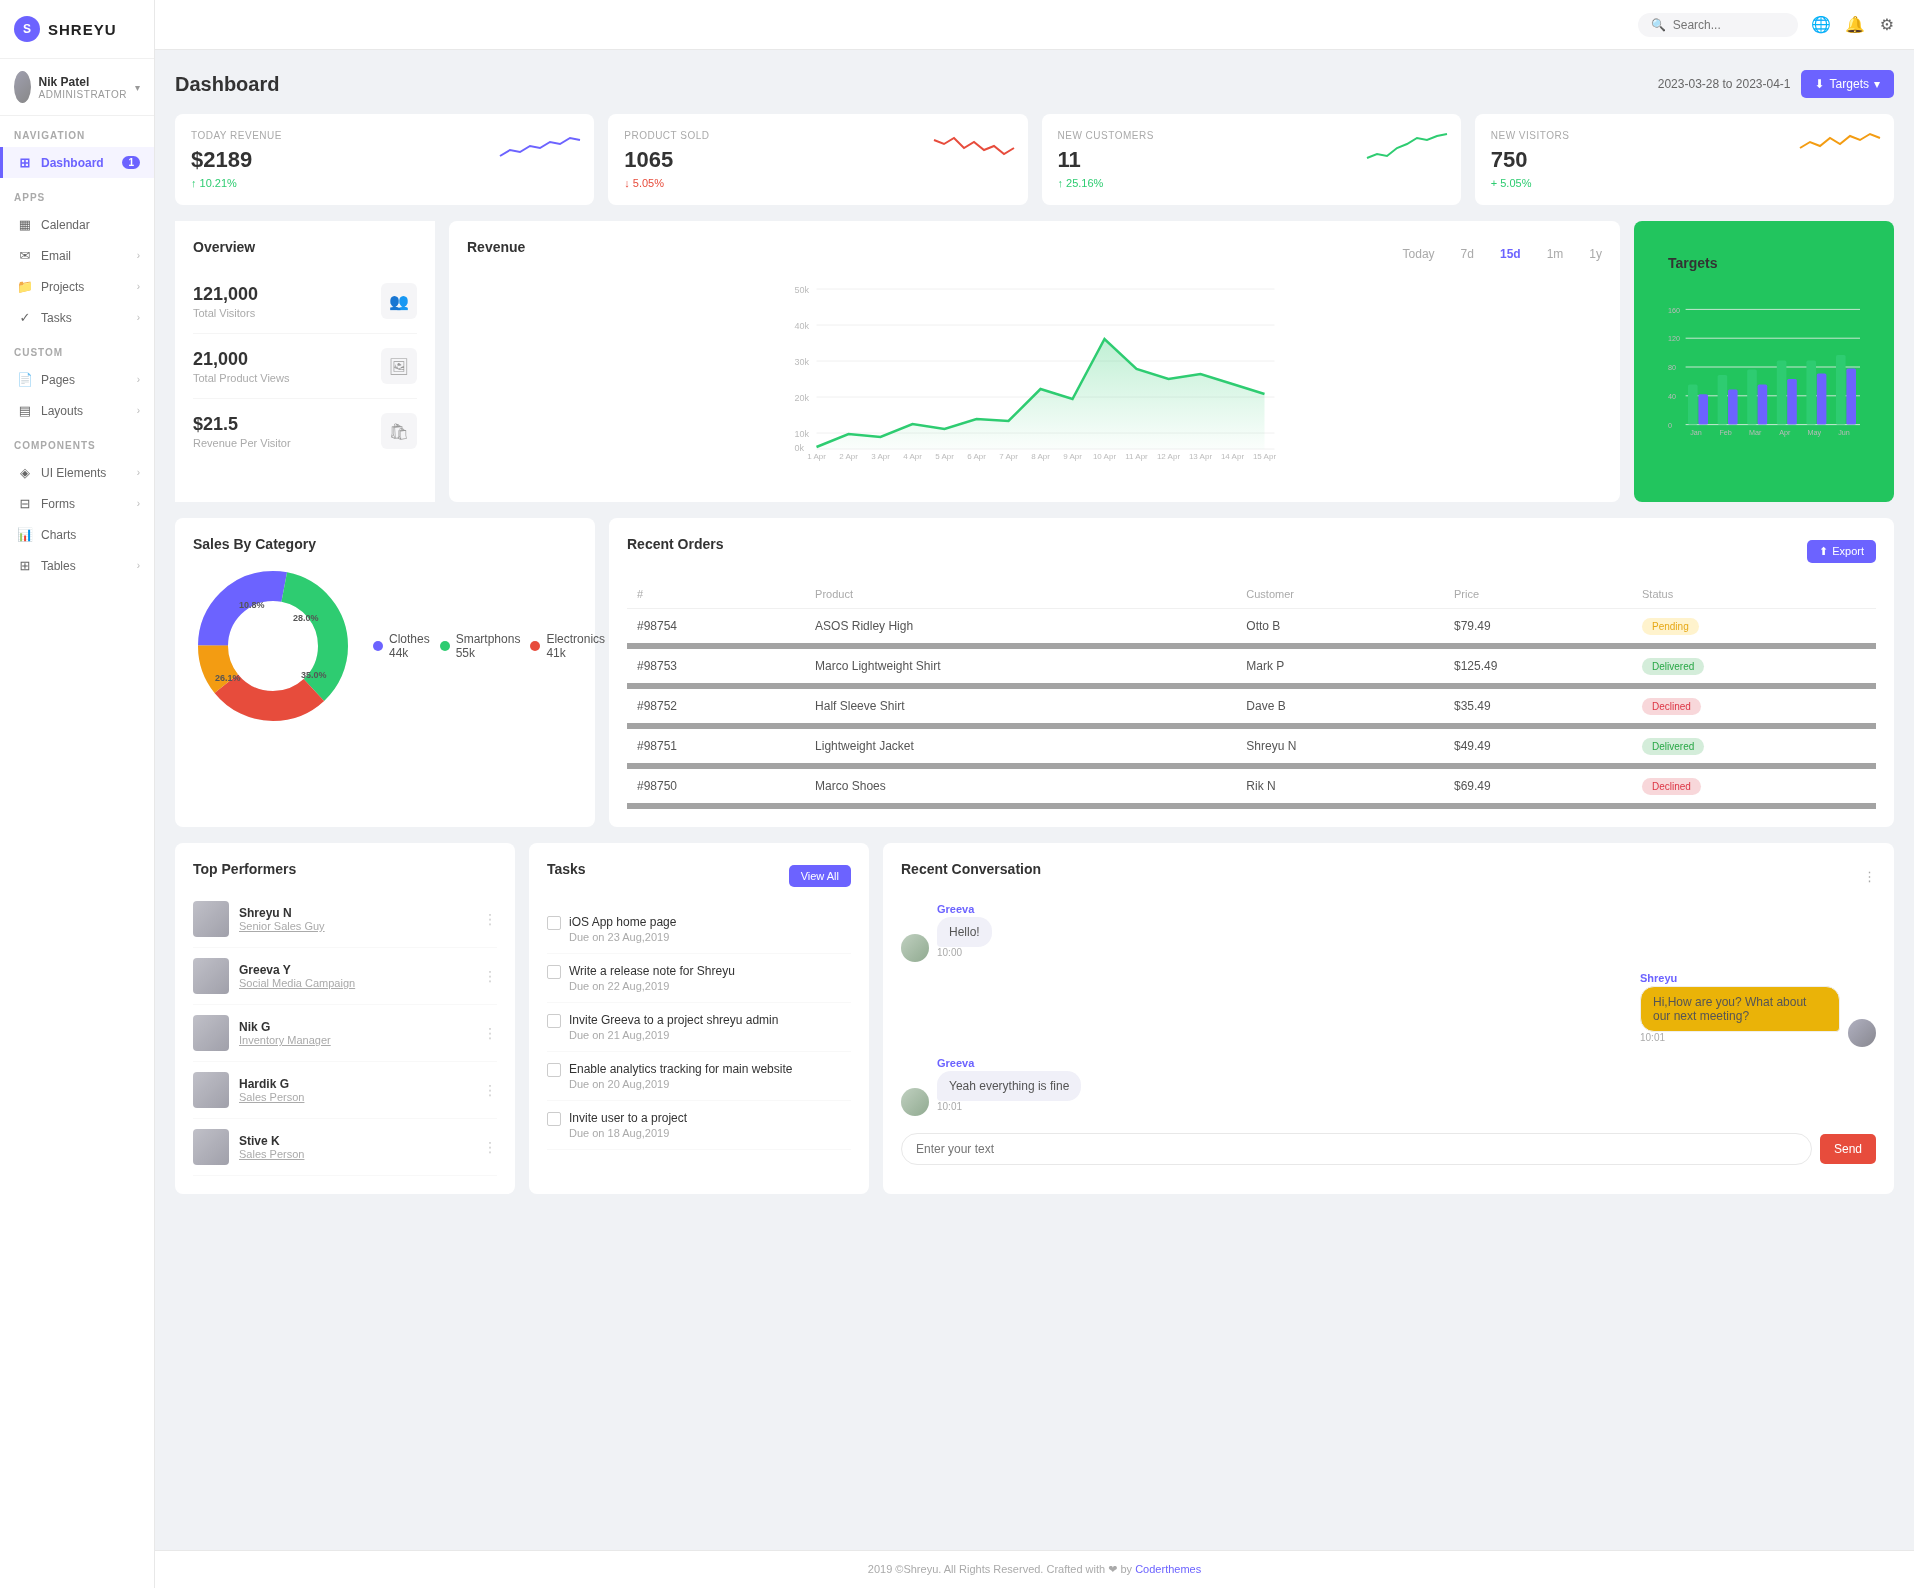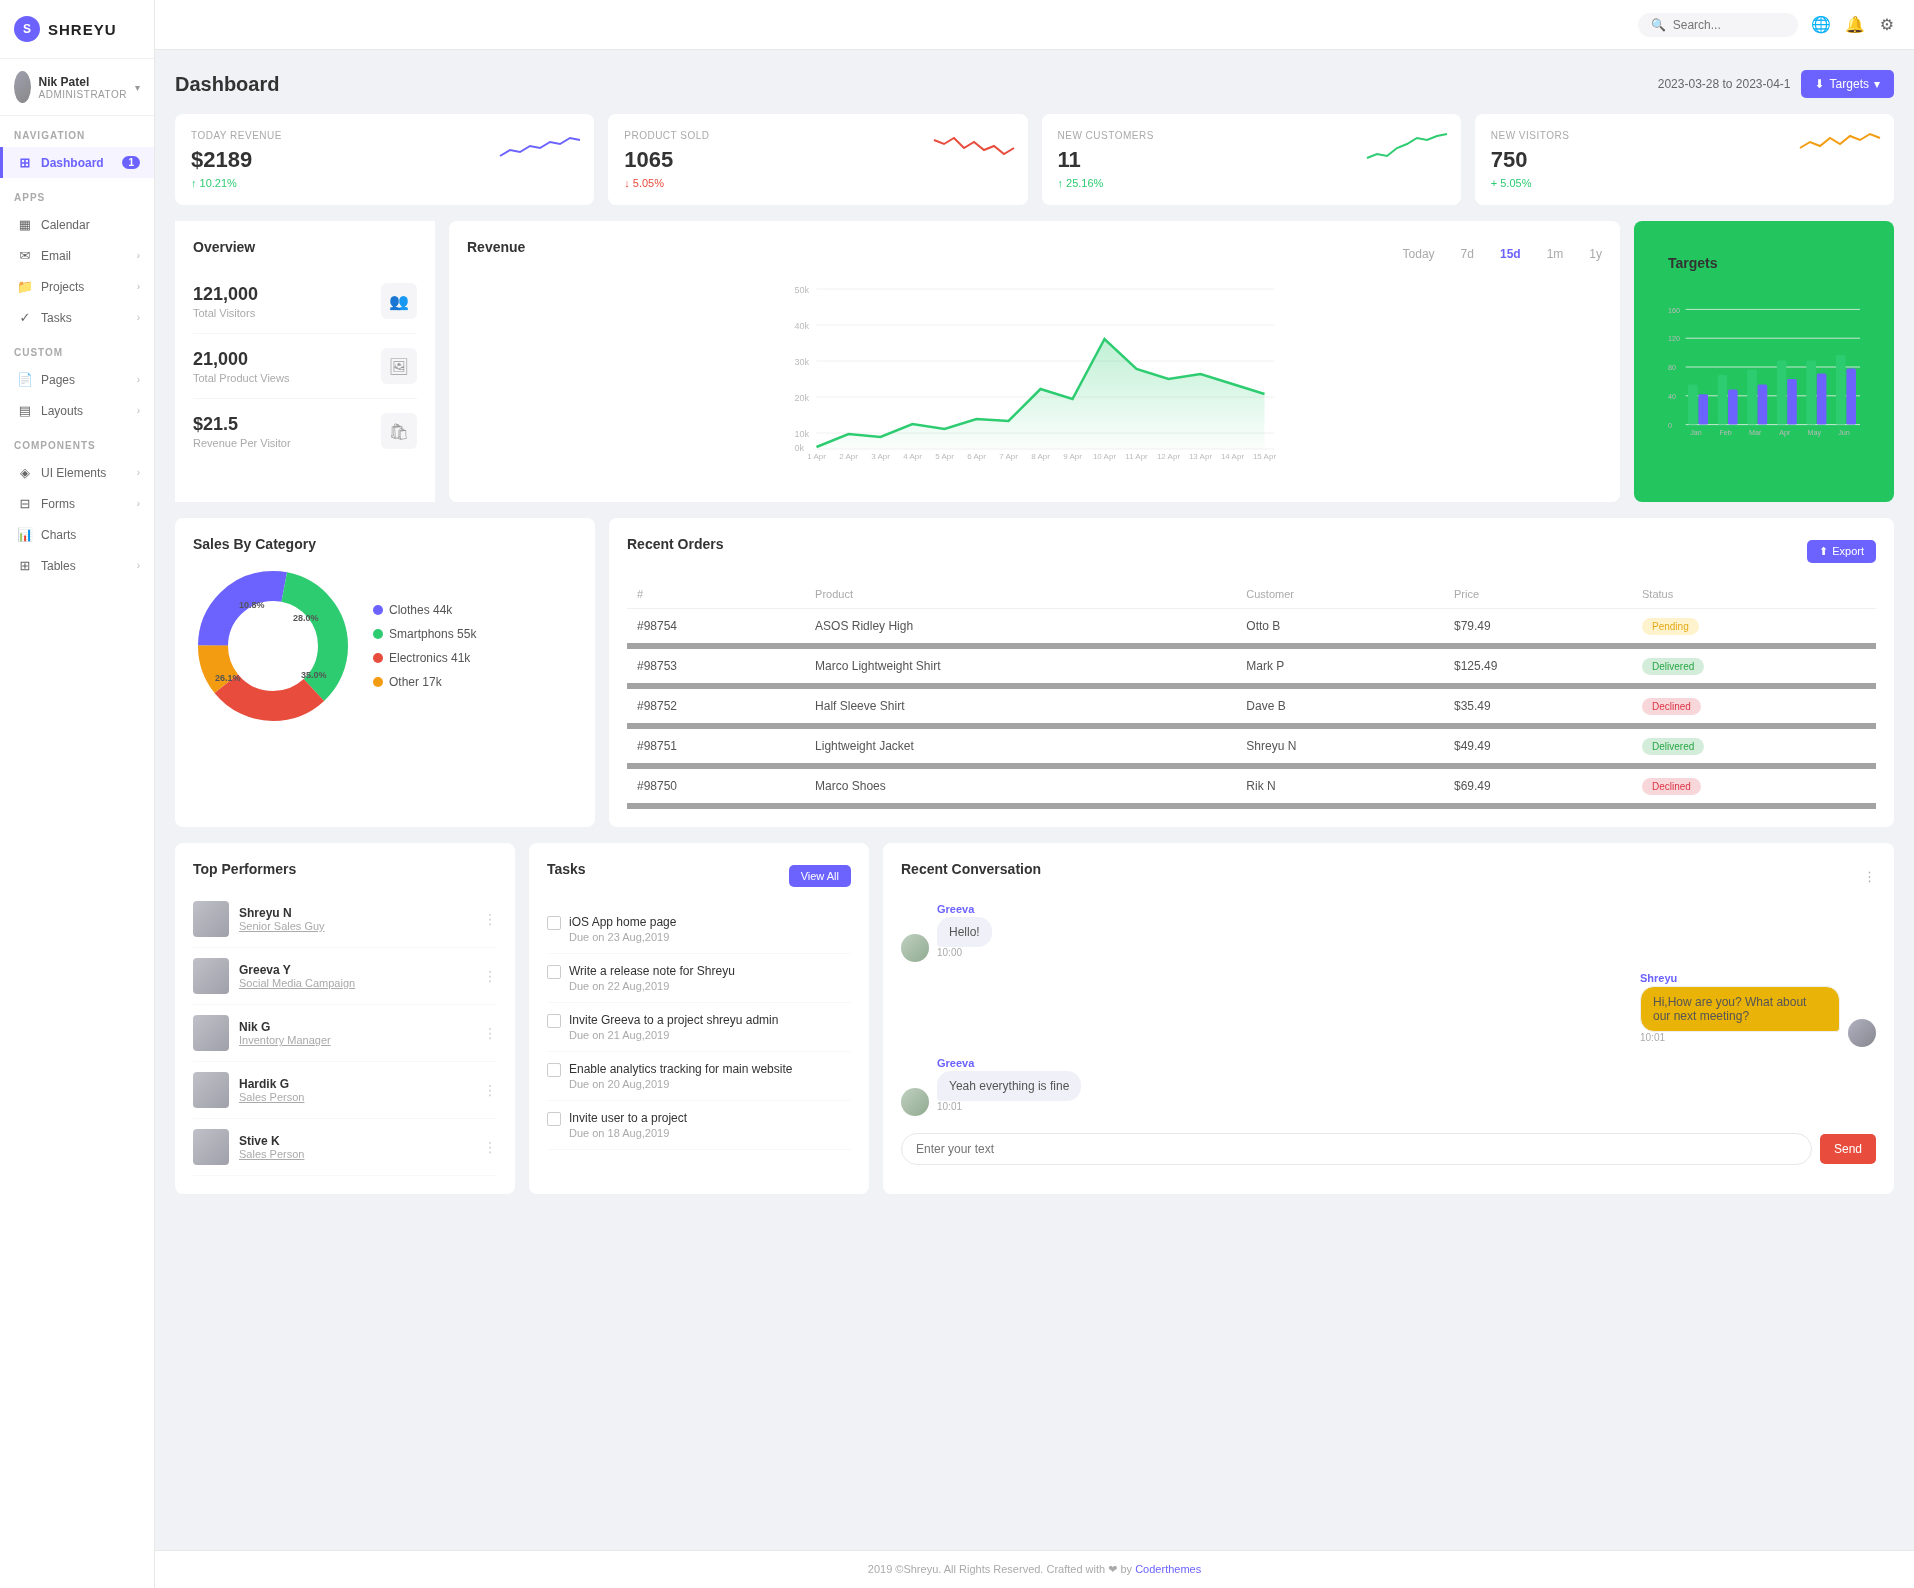--- a/index.html
+++ b/index.html
@@ -77,21 +77,21 @@
     .revenue-tabs { display: flex; gap: 26px; }
     .revenue-tab { font-size: 12px; color: #aaa; cursor: pointer; }
     .revenue-tab.active { color: #6c63ff; font-weight: 600; }
     
     .targets-card { background: #22c55e; border-radius: 8px; padding: 34px; }
     
     
     .bottom-row { display: grid; grid-template-columns: 420px 1fr; gap: 14px; margin-bottom: 16px; }
     .sales-card { background: #fff; border-radius: 8px; padding: 18px; }
     .donut-container { display: flex; align-items: center; gap: 20px; margin-top: 10px; }
-    .donut-legend { display: flex; flex-direction: column; gap: 10px; }
+    .donut-legend { display: flex; flex-direction: row; gap: 10px; }
     .legend-item { display: flex; align-items: center; gap: 6px; font-size: 12px; color: #555; }
     .legend-dot { width: 10px; height: 10px; border-radius: 50%; flex-shrink: 0; }
     
     .orders-card { background: #fff; border-radius: 8px; padding: 18px; }
     .orders-header { display: flex; align-items: center; justify-content: space-between; margin-bottom: 14px; }
     .export-btn { background: #6c63ff; color: white; border: none; border-radius: 5px; padding: 5px 12px; font-size: 11px; cursor: pointer; display: flex; align-items: center; gap: 4px; }
     
     .orders-table { width: 100%; border-collapse: collapse; }
     .orders-table th { text-align: left; font-size: 11px; color: #aaa; font-weight: 500; padding: 8px 10px; border-bottom: 1px solid #f0f0f0; }
     .orders-table td { padding: 10px 10px; font-size: 12px; color: #555; border-bottom: 6px solid #a3a3a3; }

